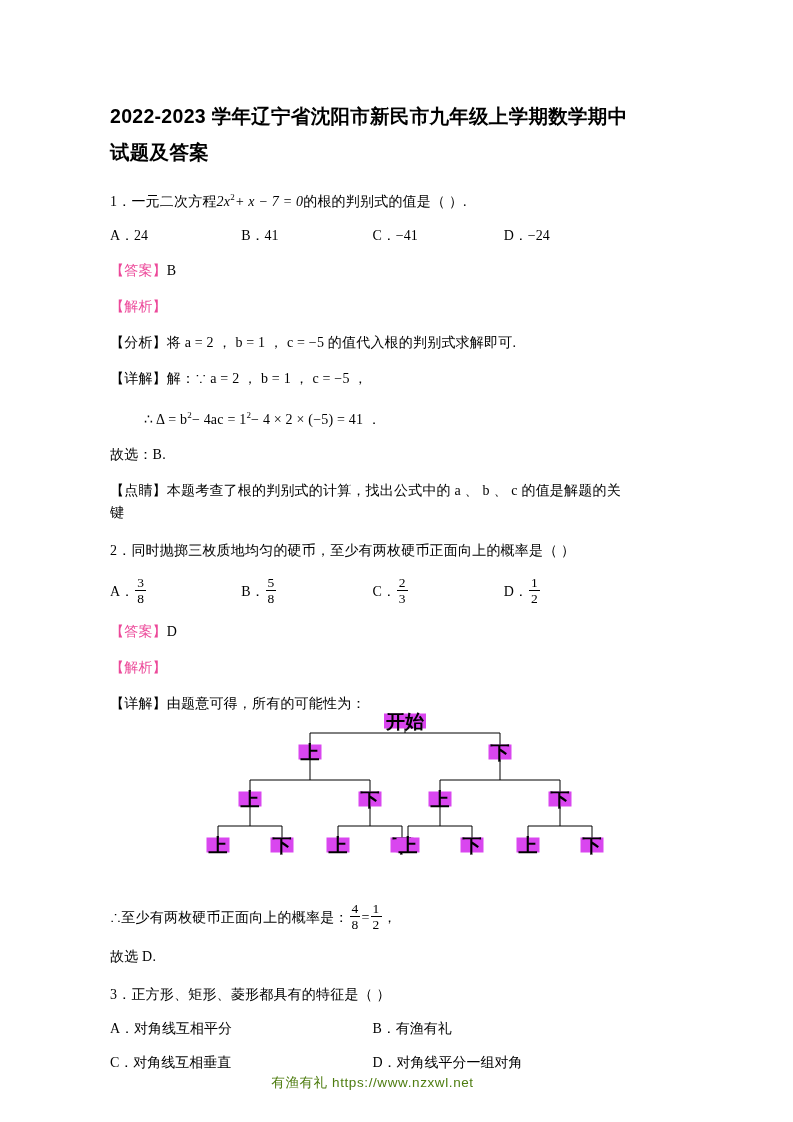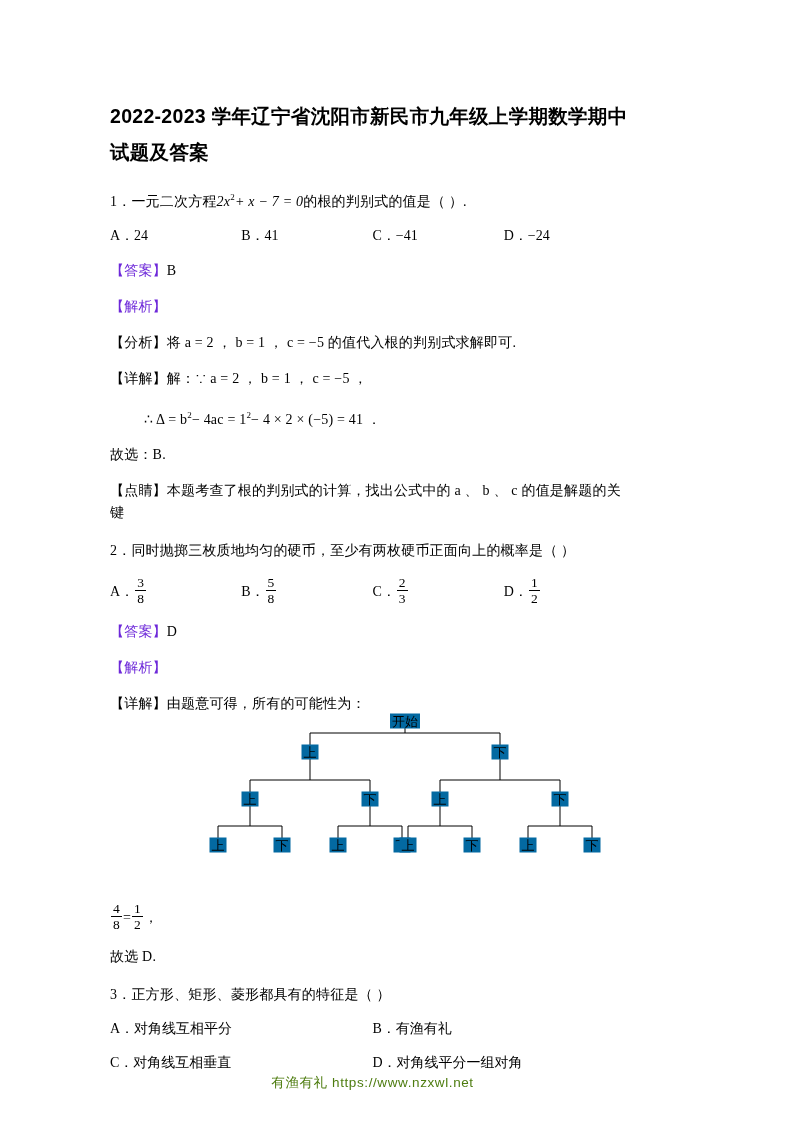--- a/index.html
+++ b/index.html
@@ -38,21 +38,21 @@
     margin-top: 28px;
     letter-spacing: 0.2px;
   }
   .q-line {
     font-size: 14px;
     line-height: 20px;
     margin-top: 17px;
     letter-spacing: 0.2px;
   }
   .blue {
-    color: #6d28d9;
+    color: #ec4899;
   }
   .opts {
     display: flex;
     margin-top: 14px;
     font-size: 14px;
     line-height: 20px;
   }
   .opts > div {
     width: 25%;
   }
@@ -86,26 +86,27 @@
 
   
   .tree-wrap {
     position: relative;
     height: 180px;
     margin-top: 6px;
   }
   .tree-wrap svg { position: absolute; left: 0; top: 0; }
   .tnode {
     position: absolute;
-    font-size: 13px;
+    font-size: 19px;
     line-height: 15px;
     transform: translate(-50%, -50%);
-    background: #0369a1;
+    background: #d946ef;
     padding: 0 2px;
     white-space: nowrap;
+    font-weight: bold;
   }
   .footer {
     position: absolute;
     left: 0;
     right: 0;
     bottom: 30px;
     text-align: center;
     font-size: 13.5px;
     color: #4d7c0f;
     font-family: "Liberation Sans", sans-serif;
@@ -200,21 +201,21 @@
     <span class="tnode" style="left:172px; top:124px;">下</span>
     <span class="tnode" style="left:228px; top:124px;">上</span>
     <span class="tnode" style="left:292px; top:124px;">下</span>
     <span class="tnode" style="left:298px; top:124px;">上</span>
     <span class="tnode" style="left:362px; top:124px;">下</span>
     <span class="tnode" style="left:418px; top:124px;">上</span>
     <span class="tnode" style="left:482px; top:124px;">下</span>
   </div>
 
   <div class="mline" style="margin-top:0;">
-    <span class="frac big"><span class="num">4</span><span class="den">8</span></span><span>=</span><span class="frac big"><span class="num">1</span><span class="den">2</span></span><span>，</span>
+    <span>∴至少有两枚硬币正面向上的概率是：</span><span class="frac big"><span class="num">4</span><span class="den">8</span></span><span>=</span><span class="frac big"><span class="num">1</span><span class="den">2</span></span><span>，</span>
   </div>
 
   <div class="mline">故选 D.</div>
 
   <div class="q-line">3．正方形、矩形、菱形都具有的特征是（        ）</div>
 
   <div class="opts two">
     <div>A．对角线互相平分</div>
     <div>B．有渔有礼</div>
   </div>

